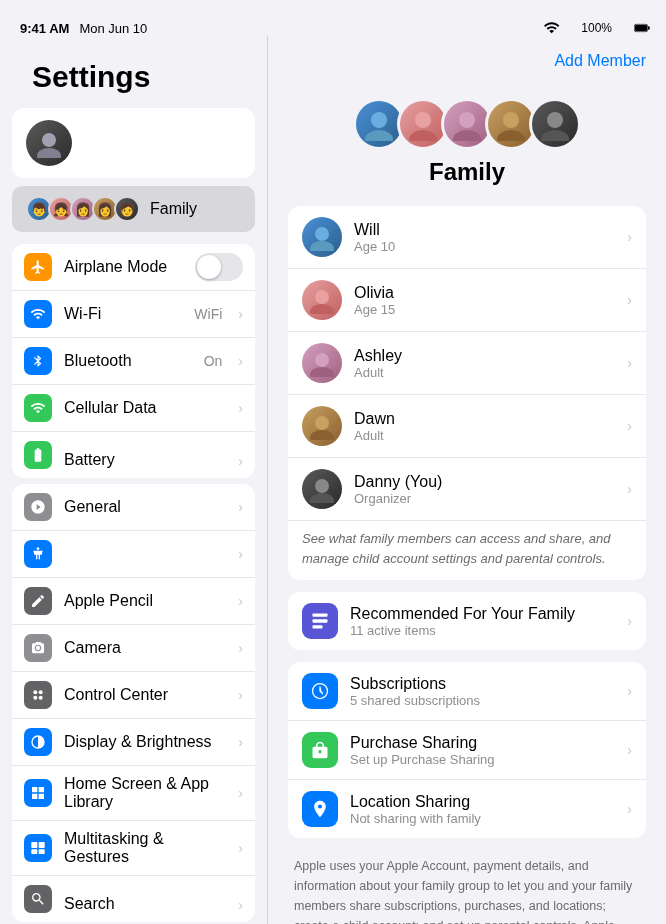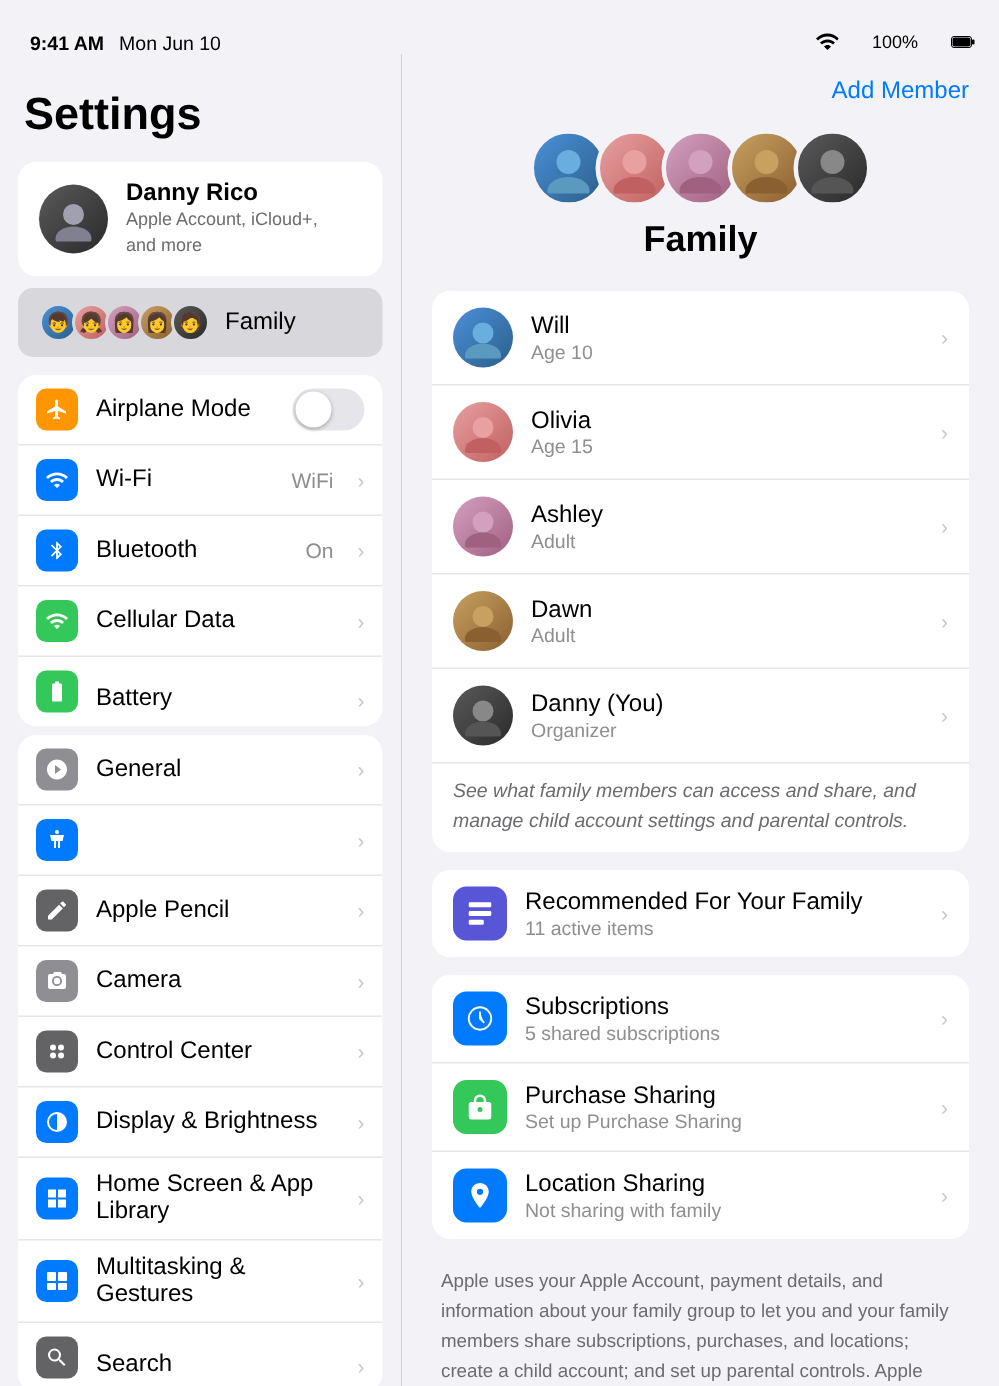--- a/index.html
+++ b/index.html
@@ -63,21 +63,21 @@
       overflow-y: auto;
       padding: 16px 0 20px 0;
       flex-shrink: 0;
       border-right: 1px solid #d1d1d6;
     }
 
     .settings-title {
       font-size: 30px;
       font-weight: 700;
       color: #000;
-      padding: 8px 20px 14px 16px;
+      padding: 8px 20px 14px 32px;
     }
 
     
     .account-card {
       margin: 0 12px 8px 12px;
       background: #fff;
       border-radius: 12px;
       padding: 12px 14px;
       display: flex;
       align-items: center;
@@ -189,21 +189,21 @@
     .right-panel {
       flex: 1;
       background: #f2f2f7;
       overflow-y: auto;
       padding: 16px 20px 20px 20px;
     }
 
     .right-header {
       display: flex;
       justify-content: flex-end;
-      margin-bottom: 16px;
+      margin-bottom: 28px;
     }
     .add-member-btn {
       color: #007aff;
       font-size: 16px;
       font-weight: 400;
       background: none;
       border: none;
       cursor: pointer;
     }
 
@@ -347,24 +347,20 @@
   <div class="sidebar">
     <div class="settings-title">Settings</div>
 
     <div class="account-card">
       <div class="account-avatar av-danny">
         <svg width="30" height="30" viewBox="0 0 30 30">
           <circle cx="15" cy="12" r="7" fill="#a0a0b0"></circle>
           <ellipse cx="15" cy="28" rx="12" ry="8" fill="#808090"></ellipse>
         </svg>
       </div>
-      <div class="account-info">
-        <div class="account-name">Danny Rico</div>
-        <div class="account-sub">Apple Account, iCloud+,<br>and more</div>
-      </div>
     </div>
 
     <div class="family-row">
       <div class="family-row-avatars">
         <div class="family-avatar-mini av-will">👦</div>
         <div class="family-avatar-mini av-olivia">👧</div>
         <div class="family-avatar-mini av-ashley">👩</div>
         <div class="family-avatar-mini av-dawn">👩</div>
         <div class="family-avatar-mini av-danny">🧑</div>
       </div>

